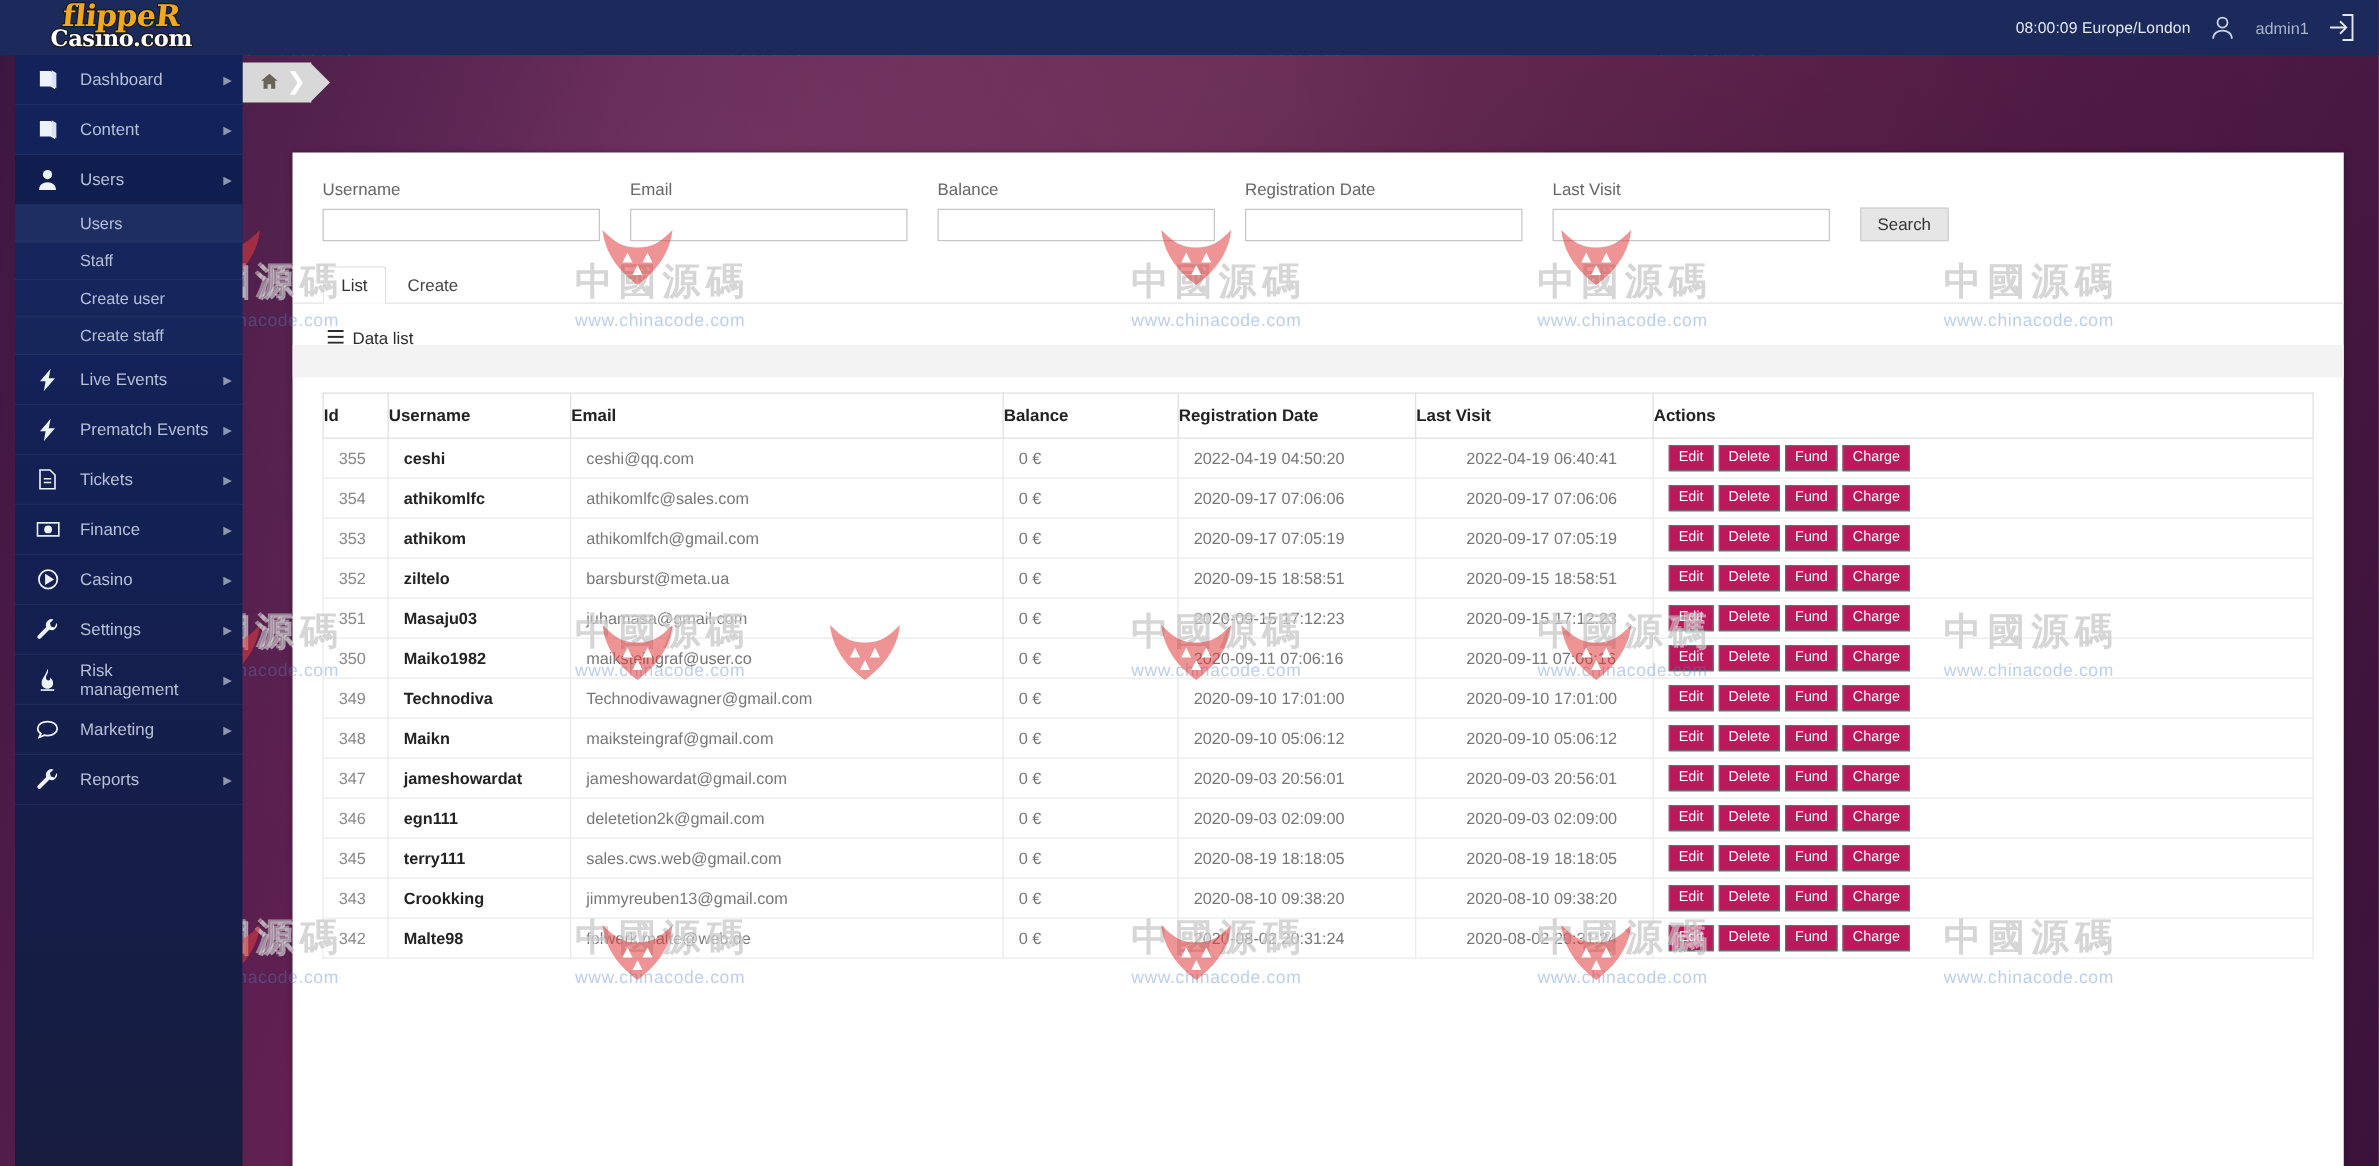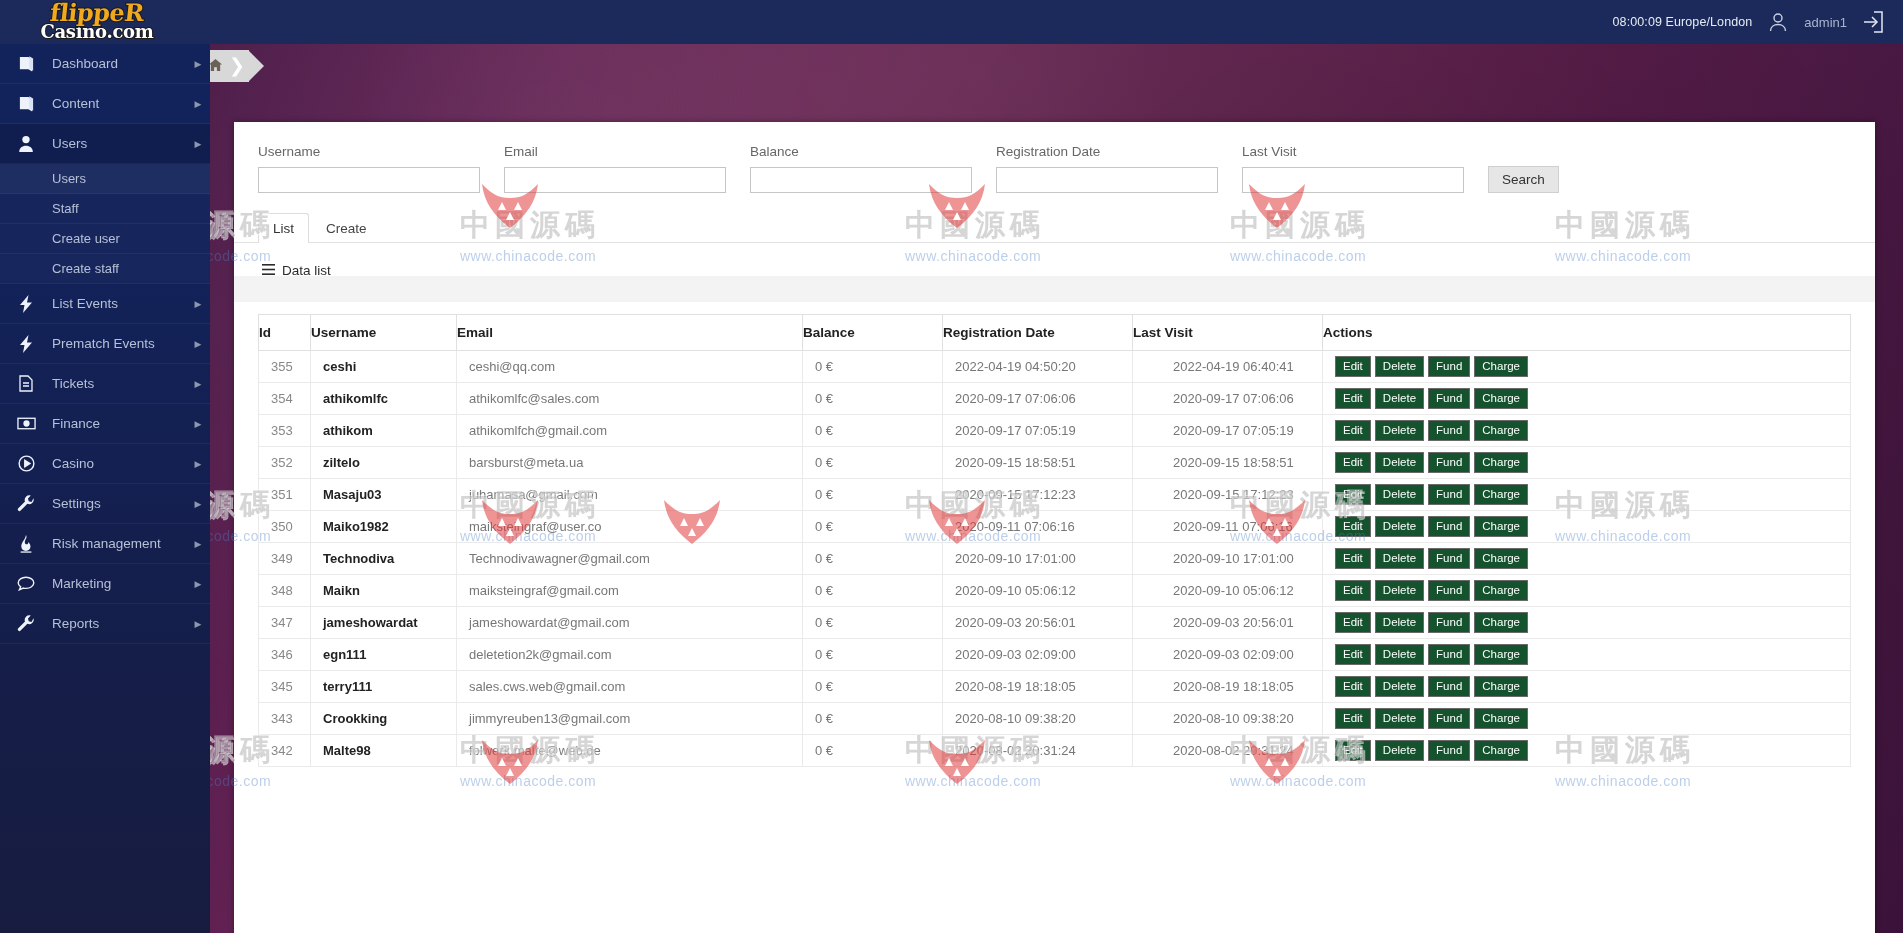--- a/index.html
+++ b/index.html
@@ -61,21 +61,21 @@
     position:absolute; right:10px; top:0; height:44px;
     display:flex; align-items:center; gap:14px;
     color:#cdd6e8; font-size:12.5px;
   }
   #header-right .clock { font-size:12.5px; color:#e6ebf5; letter-spacing:.1px; }
   #header-right .uname { font-size:13px; color:#a9b4cc; }
   .ico-svg { display:block; }
 
   
   #sidebar {
-    position:absolute; top:44px; left:0; width:210px; bottom:0;
+    position:absolute; top:44px; left:12px; width:182px; bottom:0;
     background: linear-gradient(180deg,#12225a 0%, #12225a 20%, #141f4e 55%, #171c3f 100%);
     z-index: 25;
     overflow:hidden;
   }
   .nav-item {
     height:40px; display:flex; align-items:center;
     color:#b6c0d6; font-size:13.5px;
     border-bottom:1px solid rgba(255,255,255,.05);
     position:relative;
     cursor:pointer;
@@ -206,21 +206,21 @@
   }
   tbody td.c-id { color:#888; width:52px; }
   tbody td.c-user { color:#222; font-weight:bold; width:146px; }
   tbody td.c-email { width:346px; }
   tbody td.c-bal { width:140px; }
   tbody td.c-reg { width:190px; }
   tbody td.c-last { width:190px;padding-left:40px; }
   tbody td.c-act { padding:5px 12px; }
   .abtns { display:flex; gap:4px; }
   .abtn {
-    background:#14532d; color:#fff; border:1px solid #6a6a6a;
+    background:#be185d; color:#fff; border:1px solid #6a6a6a;
     font-size:11.5px; padding:2px 7px; cursor:pointer;
     font-family:"Liberation Sans", sans-serif;
     line-height:15px;
   }
 
   
   .wm {
     position:absolute; pointer-events:none; z-index:18;
     user-select:none;
   }
@@ -496,21 +496,21 @@
       </div>
       <div class="nav-item sub">
         <span>Create staff</span>
       </div>
       <div class="nav-item">
         <span class="nico">
           <svg width="14" height="18" viewBox="0 0 14 18" fill="#eef2fb">
             <path d="M9.5 0 L1 10 h4.5 L4 18 L13 7.5 H8 z"></path>
           </svg>
         </span>
-        <span class="nlabel">List Events</span>
+        <span class="nlabel">Live Events</span>
         <span class="caret">▶</span>
       </div>
       <div class="nav-item">
         <span class="nico">
           <svg width="14" height="18" viewBox="0 0 14 18" fill="#eef2fb">
             <path d="M9.5 0 L1 10 h4.5 L4 18 L13 7.5 H8 z"></path>
           </svg>
         </span>
         <span class="nlabel">Prematch Events</span>
         <span class="caret">▶</span>

